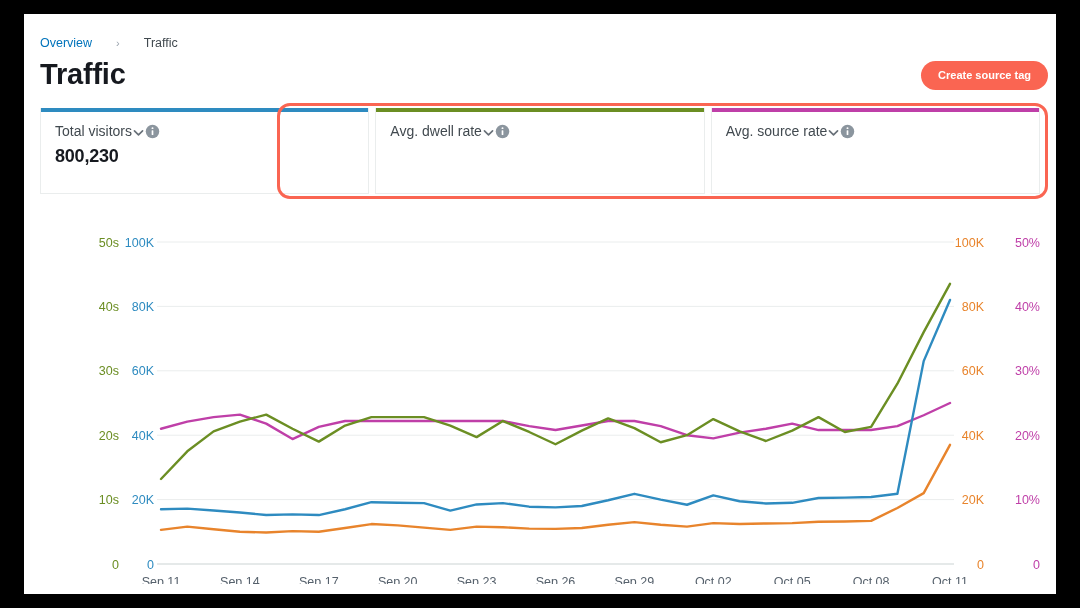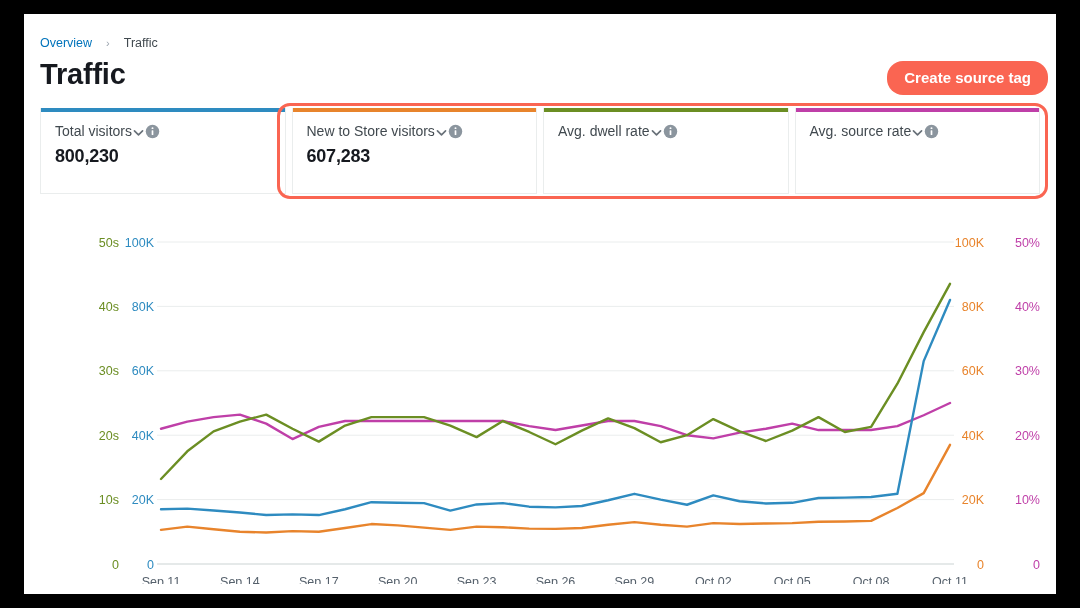--- a/index.html
+++ b/index.html
@@ -13,41 +13,41 @@
     position: absolute;
     left: 24px; top: 14px;
     width: 1032px; height: 580px;
     background: #ffffff;
     overflow: hidden;
   }
 
   
   .breadcrumb {
     position: absolute; left: 16px; top: 22px;
-    display: flex; align-items: center; gap: 14px;
+    display: flex; align-items: center; gap: 24px;
     font-size: 12.5px;
   }
   .bc-link { color: #0073bb; text-decoration: none; cursor: pointer; }
   .bc-sep { color: #9aa3ad; font-size: 11px; }
   .bc-current { color: #41494f; }
 
   
   .page-title {
     position: absolute; left: 16px; top: 44px;
     font-size: 29px; font-weight: bold; color: #16191f;
     letter-spacing: -0.2px;
   }
 
   
   .cta-btn {
     position: absolute; right: 8px; top: 47px;
     background: #fa6552; color: #ffffff;
     border: none; border-radius: 16px;
     padding: 8px 17px 9px 17px;
-    font-size: 15px; font-weight: bold;
+    font-size: 11px; font-weight: bold;
     font-family: "Liberation Sans", sans-serif;
     cursor: pointer; white-space: nowrap; text-align: center;
   }
 
   
   .kpi-row {
     position: absolute; left: 16px; top: 94px;
     width: 1000px; height: 86px;
     display: flex; gap: 6px;
   }
@@ -119,35 +119,20 @@
           <span class="chev"><svg viewBox="0 0 16 16" width="13" height="13">
               <path d="M3 6 L8 11 L13 6" fill="none" stroke="#687078" stroke-width="2" stroke-linecap="round" stroke-linejoin="round"></path>
             </svg></span>
           <span class="info-ico"><svg viewBox="0 0 16 16" width="15" height="15">
               <circle cx="8" cy="8" r="7.2" fill="#8b959e"></circle>
               <rect x="7.1" y="6.6" width="1.8" height="5.2" rx="0.7" fill="#ffffff"></rect>
               <circle cx="8" cy="4.4" r="1.05" fill="#ffffff"></circle>
             </svg></span>
         </div>
         <div class="kpi-value">800,230</div>
-      </div>
-      <div class="kpi-card">
-        <div class="kpi-accent" style="background: rgb(232, 132, 44);"></div>
-        <div class="kpi-head">
-          <span class="kpi-label">New to Store visitors</span>
-          <span class="chev"><svg viewBox="0 0 16 16" width="13" height="13">
-              <path d="M3 6 L8 11 L13 6" fill="none" stroke="#687078" stroke-width="2" stroke-linecap="round" stroke-linejoin="round"></path>
-            </svg></span>
-          <span class="info-ico"><svg viewBox="0 0 16 16" width="15" height="15">
-              <circle cx="8" cy="8" r="7.2" fill="#8b959e"></circle>
-              <rect x="7.1" y="6.6" width="1.8" height="5.2" rx="0.7" fill="#ffffff"></rect>
-              <circle cx="8" cy="4.4" r="1.05" fill="#ffffff"></circle>
-            </svg></span>
-        </div>
-        <div class="kpi-value">607,283</div>
       </div>
       <div class="kpi-card">
         <div class="kpi-accent" style="background: rgb(107, 142, 35);"></div>
         <div class="kpi-head">
           <span class="kpi-label">Avg. dwell rate</span>
           <span class="chev"><svg viewBox="0 0 16 16" width="13" height="13">
               <path d="M3 6 L8 11 L13 6" fill="none" stroke="#687078" stroke-width="2" stroke-linecap="round" stroke-linejoin="round"></path>
             </svg></span>
           <span class="info-ico"><svg viewBox="0 0 16 16" width="15" height="15">
               <circle cx="8" cy="8" r="7.2" fill="#8b959e"></circle>

